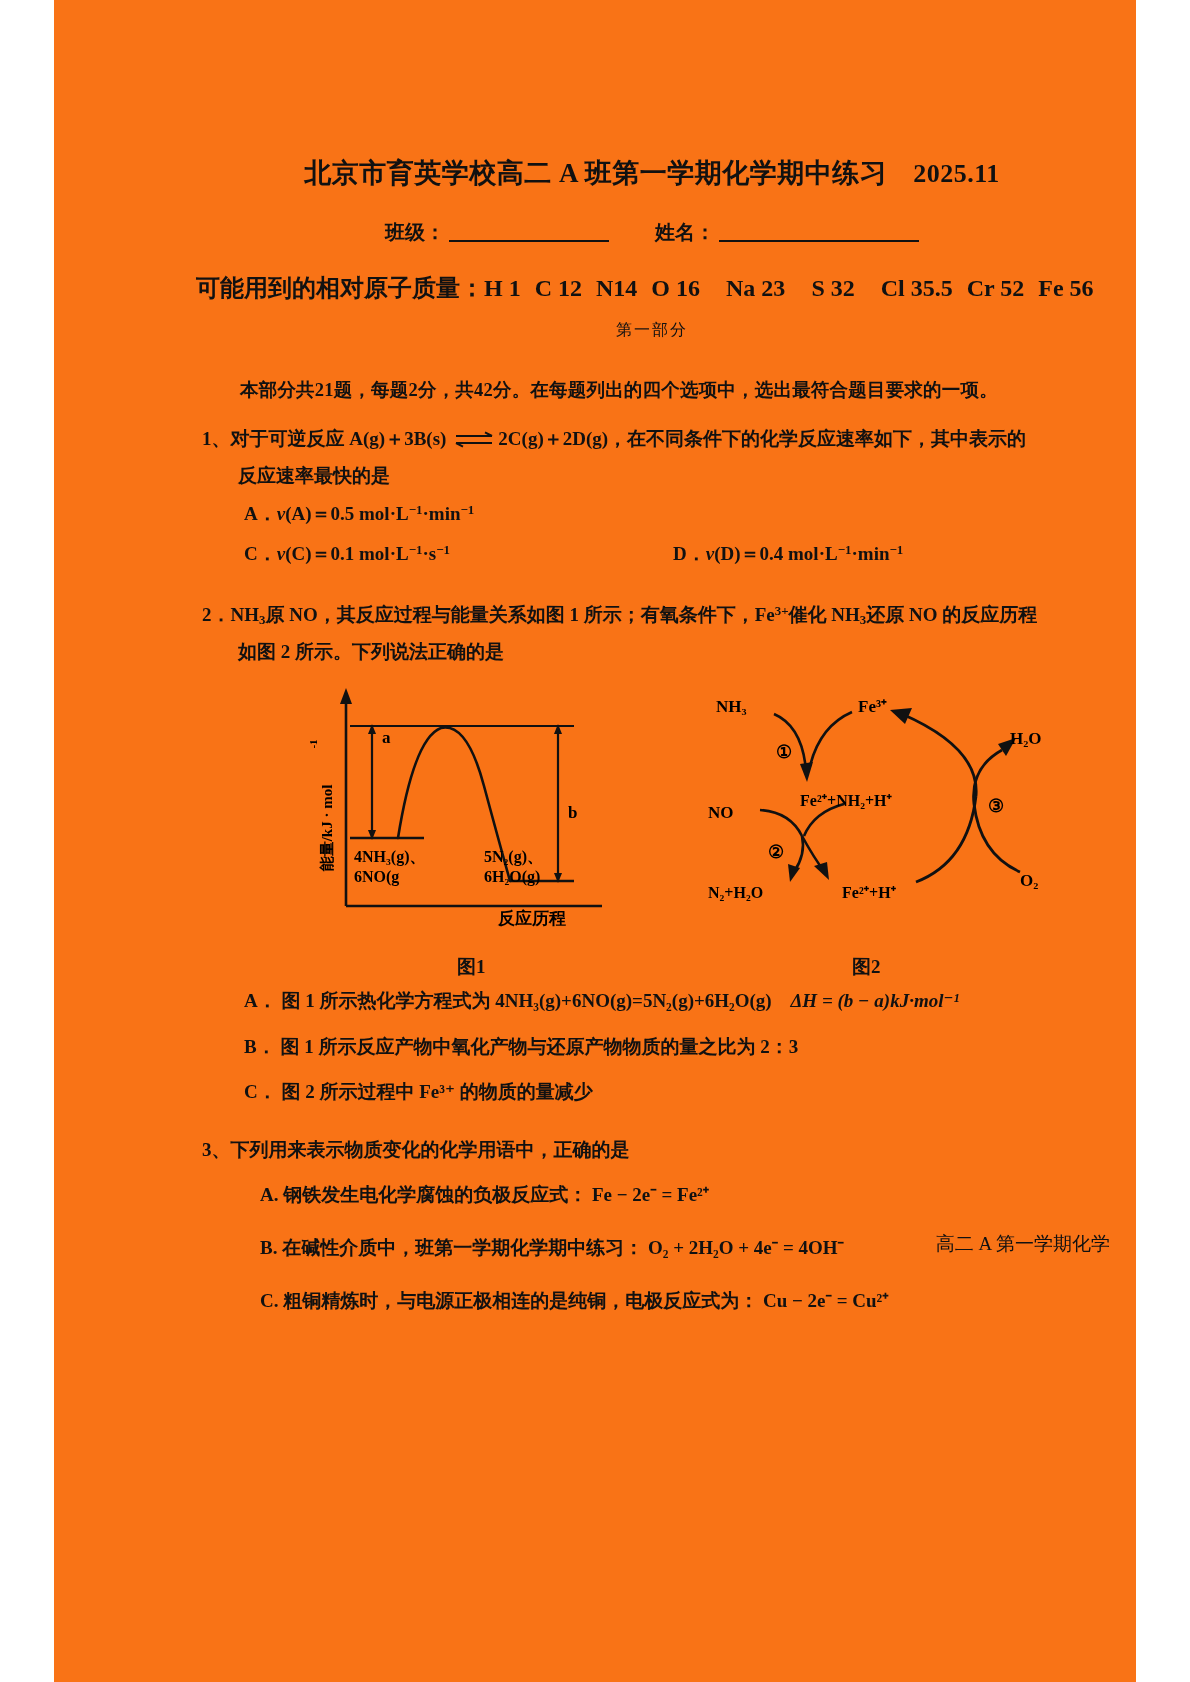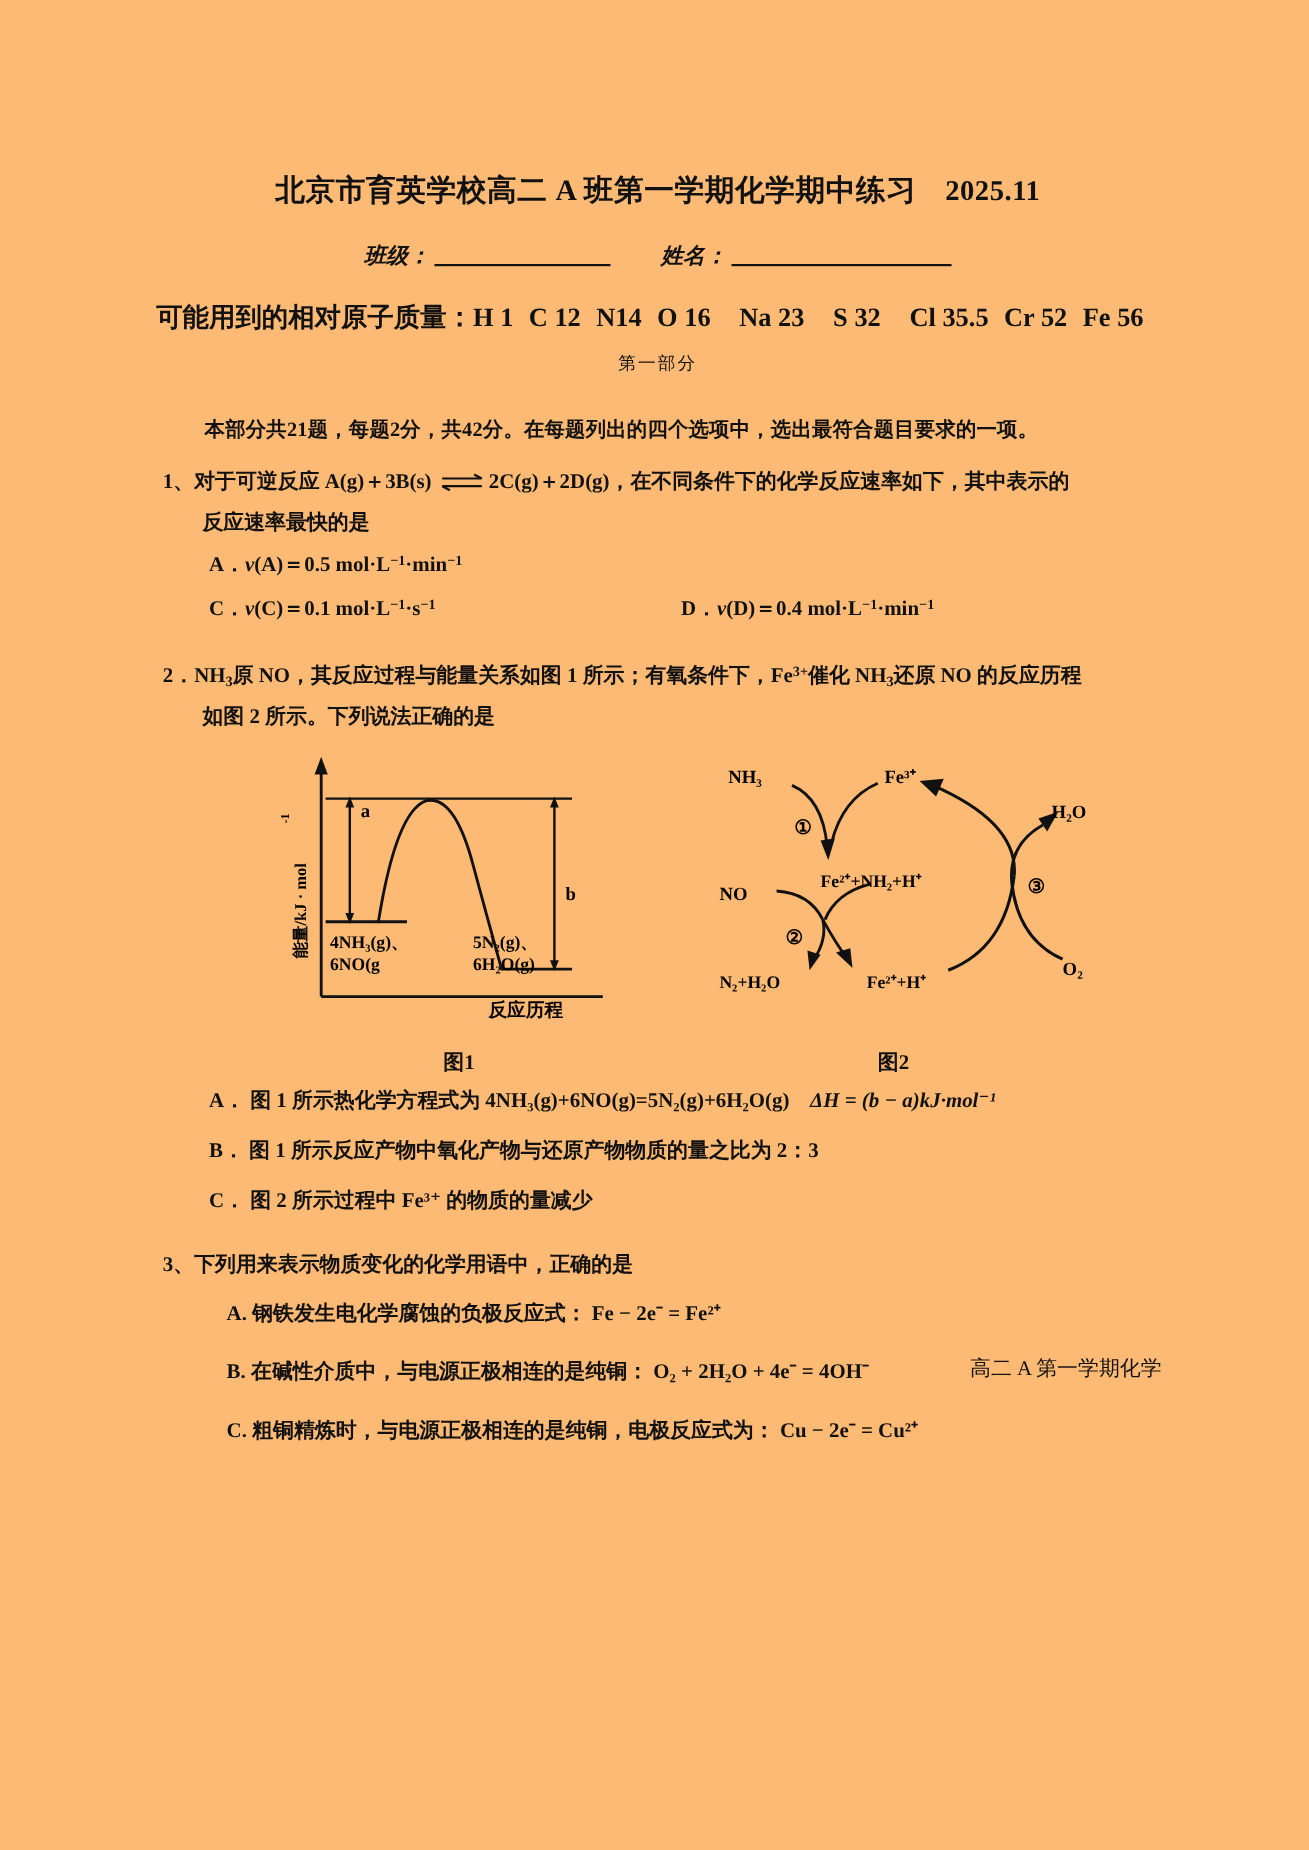--- a/index.html
+++ b/index.html
@@ -7,24 +7,24 @@
     margin: 0;
     padding: 0;
     background: #ffffff;
   }
   body {
     font-family: "Liberation Serif", "DejaVu Serif", serif;
     color: #111111;
   }
   .page {
     position: relative;
-    width: 1190px;
+    width: 1082px;
     height: 1682px;
     margin: 0 auto;
-    background: #fdba74;
+    background: #f97316;
     overflow: hidden;
     box-sizing: border-box;
   }
   .content {
     position: absolute;
     left: 148px;
     top: 0;
     width: 900px;
   }
 
@@ -43,21 +43,20 @@
   }
   .id-line {
     margin-top: 28px;
     text-align: center;
     font-weight: bold;
     font-size: 20px;
     white-space: nowrap;
   }
   .id-line .field {
     display: inline-block;
-    font-style: italic;
   }
   .id-line .blank {
     display: inline-block;
     width: 160px;
     border-bottom: 2px solid #111;
     height: 18px;
     vertical-align: -3px;
     margin-left: 4px;
     margin-right: 46px;
   }
@@ -307,21 +306,21 @@
         <span>3、</span><span>下列用来表示物质变化的化学用语中，正确的是</span>
       </div>
       <div class="opts" style="line-height:2.8;">
         <div class="opt-blk indent">
           <span>A.</span>
           <span>钢铁发生电化学腐蚀的负极反应式：</span>
           <span class="mathy">Fe − 2e⁻ = Fe²⁺</span>
         </div>
         <div class="opt-blk indent">
           <span>B.</span>
-          <span>在碱性介质中，与电源正极相连的是纯铜：</span>
+          <span>在碱性介质中，班第一学期化学期中练习：</span>
           <span class="mathy">O₂ + 2H₂O + 4e⁻ = 4OH⁻</span>
         </div>
         <div class="opt-blk indent">
           <span>C.</span>
           <span>粗铜精炼时，与电源正极相连的是纯铜，电极反应式为：</span>
           <span class="mathy">Cu − 2e⁻ = Cu²⁺</span>
         </div>
       </div>
     </div>
 

